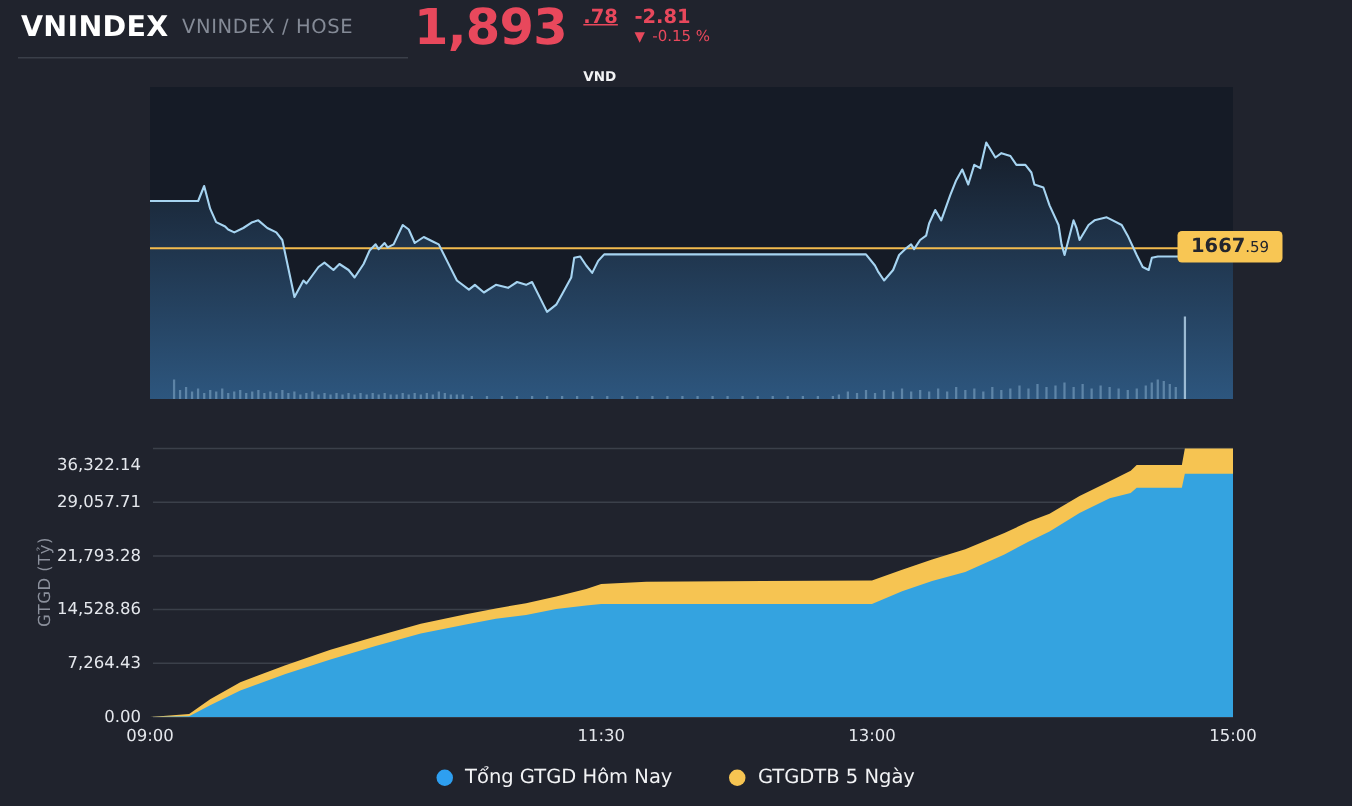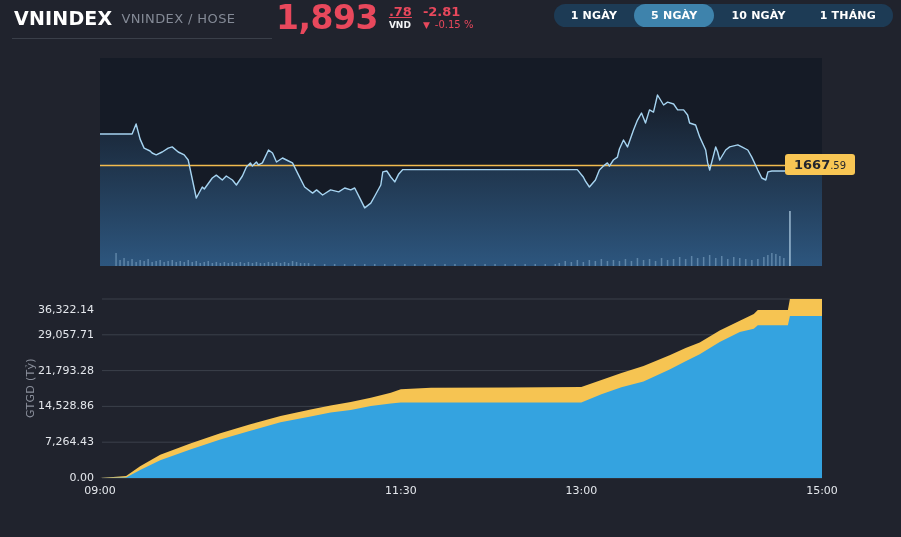--- a/index.html
+++ b/index.html
@@ -7,21 +7,21 @@
         font-family:"DejaVu Sans","Liberation Sans",sans-serif;color:#fff;}
   
   .title-block{position:absolute;left:14px;top:7px;display:flex;align-items:center;gap:9px;}
   .title-block h1{margin:0;font-size:19px;font-weight:bold;color:#fff;letter-spacing:.2px;}
   .subtitle{font-size:13px;color:#848a96;letter-spacing:.4px;}
   .header-divider{position:absolute;left:12px;top:38px;width:260px;height:1px;background:#3a3f49;}
   .price-block{position:absolute;left:276px;top:1px;display:flex;align-items:flex-start;gap:11px;}
   .big-price{font-size:33px;line-height:34px;font-weight:bold;color:#e8485c;letter-spacing:-.5px;}
   .pb-col{display:flex;flex-direction:column;margin-top:4px;}
   .dec{font-size:13px;font-weight:bold;color:#e8485c;line-height:14px;text-decoration:underline;}
-  .cur{font-size:9px;font-weight:bold;color:#f2f3f5;line-height:12px;}
+  .cur{font-size:9px;font-weight:bold;color:#f2f3f5;line-height:12px;margin-top:27px;}
   .chg{font-size:13px;font-weight:bold;color:#e8485c;line-height:14px;}
   .chg-row{display:flex;align-items:center;gap:5px;line-height:12px;}
   .tri{font-size:9px;color:#e8485c;}
   .pct{font-size:10px;color:#e8485c;}
   
   .tabs{position:absolute;top:4px;right:8px;height:23px;background:#1d3b55;border-radius:12px;
         display:flex;align-items:center;}
   .tab{height:23px;line-height:23px;padding:0 17px;border:none;border-radius:12px;background:transparent;
        color:#fff;font-size:11px;font-weight:bold;letter-spacing:.2px;cursor:pointer;
        font-family:inherit;white-space:nowrap;}
@@ -63,26 +63,20 @@
     </div>
     <div class="pb-col">
       <span class="chg">-2.81</span>
       <span class="chg-row">
         <span class="tri">▼</span>
         <span class="pct">-0.15 %</span>
       </span>
     </div>
   </div>
 
-  <div class="tabs">
-      <button class="tab">1 NGÀY</button>
-      <button class="tab active">5 NGÀY</button>
-      <button class="tab">10 NGÀY</button>
-      <button class="tab">1 THÁNG</button>
-    </div>
 
   <div class="price-panel">
     <svg id="price-svg" width="722" height="208" viewBox="0 0 722 208">
         <defs>
           <linearGradient id="areaGrad" x1="0" y1="0" x2="0" y2="1">
             <stop offset="0%" stop-color="#2d567e" stop-opacity="0.04"></stop>
             <stop offset="100%" stop-color="#2d567e" stop-opacity="1"></stop>
           </linearGradient>
         </defs>
         <path d="M0.0,76.0 L32.1,76.0 L36.1,66.0 L40.1,81.1 L44.1,90.1 L50.1,93.0 L52.1,95.0 L56.2,96.9 L62.2,94.0 L68.2,90.1 L72.2,88.9 L78.2,94.0 L84.2,96.9 L88.2,102.0 L96.3,140.0 L102.3,129.0 L104.3,131.0 L112.3,120.0 L116.3,117.1 L122.3,122.0 L126.3,118.0 L132.4,122.0 L136.4,127.0 L142.4,118.0 L146.4,109.0 L150.4,104.9 L152.4,108.1 L156.4,104.0 L158.4,106.9 L162.4,104.9 L168.5,92.0 L172.5,95.0 L176.5,104.0 L182.5,100.0 L188.5,103.0 L192.5,104.9 L198.6,117.1 L204.6,129.0 L212.6,135.1 L216.6,131.9 L222.6,137.0 L230.6,131.9 L238.7,133.9 L244.7,130.0 L250.7,131.9 L254.7,130.0 L260.7,141.9 L264.7,149.9 L270.8,145.1 L274.8,138.0 L280.8,127.0 L282.8,113.9 L286.8,113.0 L290.8,119.0 L294.8,123.9 L298.8,115.9 L302.8,111.6 L477.3,111.6 L483.3,119.0 L485.3,122.9 L489.4,129.0 L495.4,122.0 L499.4,112.0 L503.4,108.1 L507.4,104.9 L509.4,108.1 L513.4,102.0 L517.4,99.1 L519.4,91.0 L523.5,82.0 L527.5,88.9 L533.5,72.1 L537.5,62.1 L541.5,55.0 L545.5,65.0 L549.5,51.9 L553.5,54.1 L557.5,37.0 L563.6,47.0 L567.6,44.1 L573.6,46.0 L577.6,51.9 L583.6,51.9 L587.6,57.0 L589.6,65.0 L595.6,67.0 L599.7,78.9 L605.7,92.0 L607.7,104.9 L609.7,112.0 L615.7,88.9 L617.7,94.0 L619.7,102.0 L625.7,92.0 L629.7,88.9 L637.8,86.9 L641.8,88.9 L647.8,92.0 L651.8,99.1 L657.8,112.0 L661.8,120.0 L665.8,122.0 L667.9,113.9 L671.9,113.0 L722.0,113.0 L722,208 L0,208 Z" fill="url(#areaGrad)" stroke="none"></path>
@@ -230,13 +224,23 @@
       <div class="ytick" style="top: 471px;">0.00</div>
     </div>
   <div id="xticks">
       <div class="xtick" style="left: 100px;">09:00</div>
       <div class="xtick" style="left: 400.833px;">11:30</div>
       <div class="xtick" style="left: 581.333px;">13:00</div>
       <div class="xtick" style="left: 822px;">15:00</div>
     </div>
   <div class="axis-title">GTGD (Tỷ)</div>
 
+  <div class="legend">
+      <div class="legend-item">
+        <span class="legend-dot" style="background: rgb(46, 159, 240);"></span>
+        <span>Tổng GTGD Hôm Nay</span>
+      </div>
+      <div class="legend-item">
+        <span class="legend-dot" style="background: rgb(246, 196, 82);"></span>
+        <span>GTGDTB 5 Ngày</span>
+      </div>
+    </div>
 </div>
 
 </body></html>

